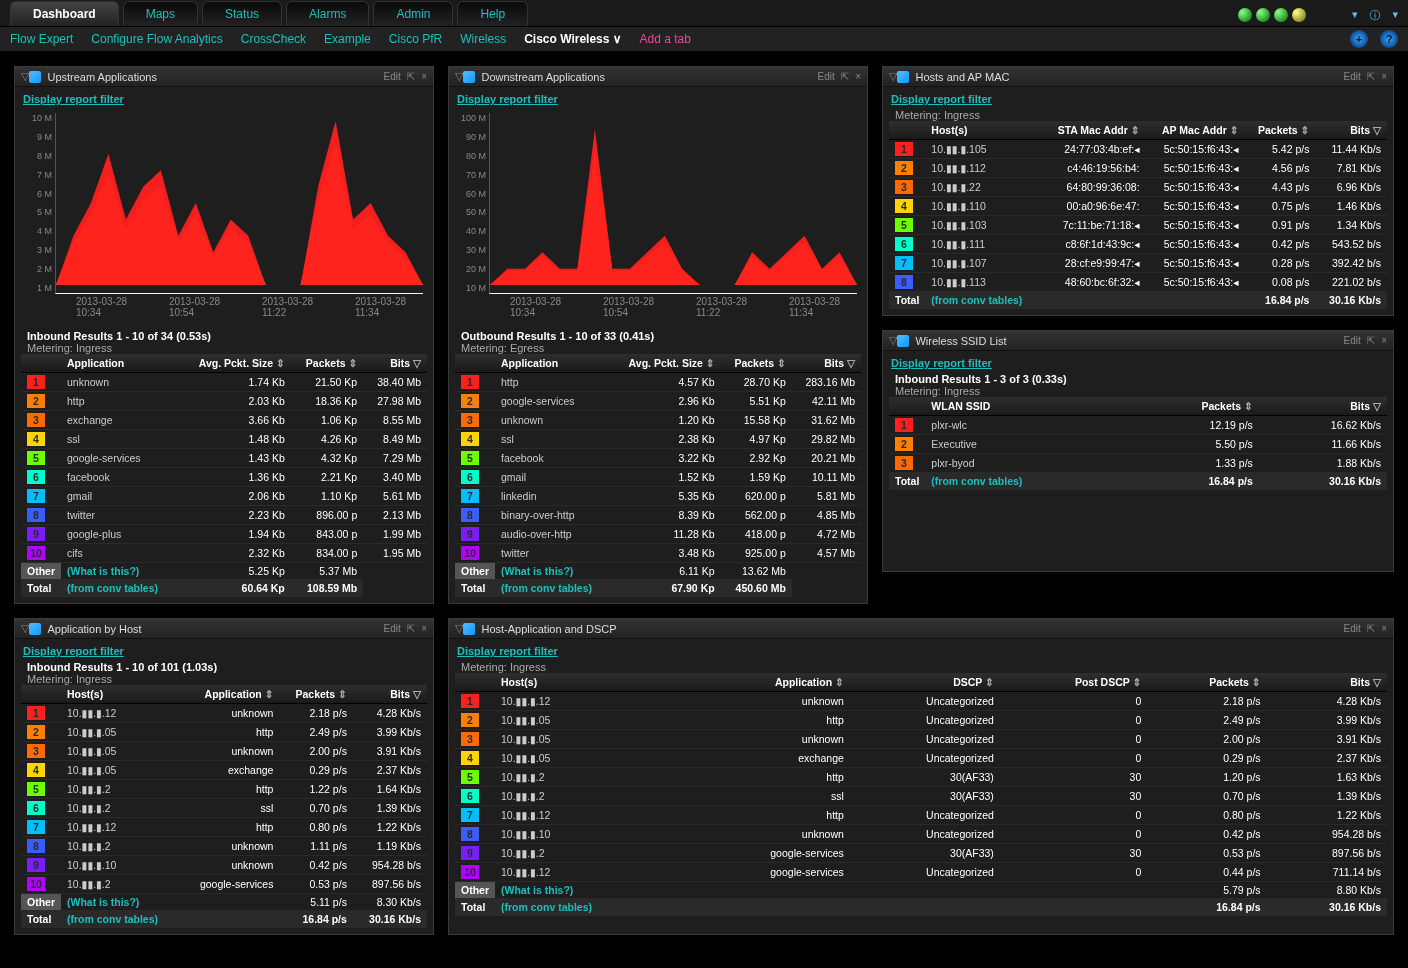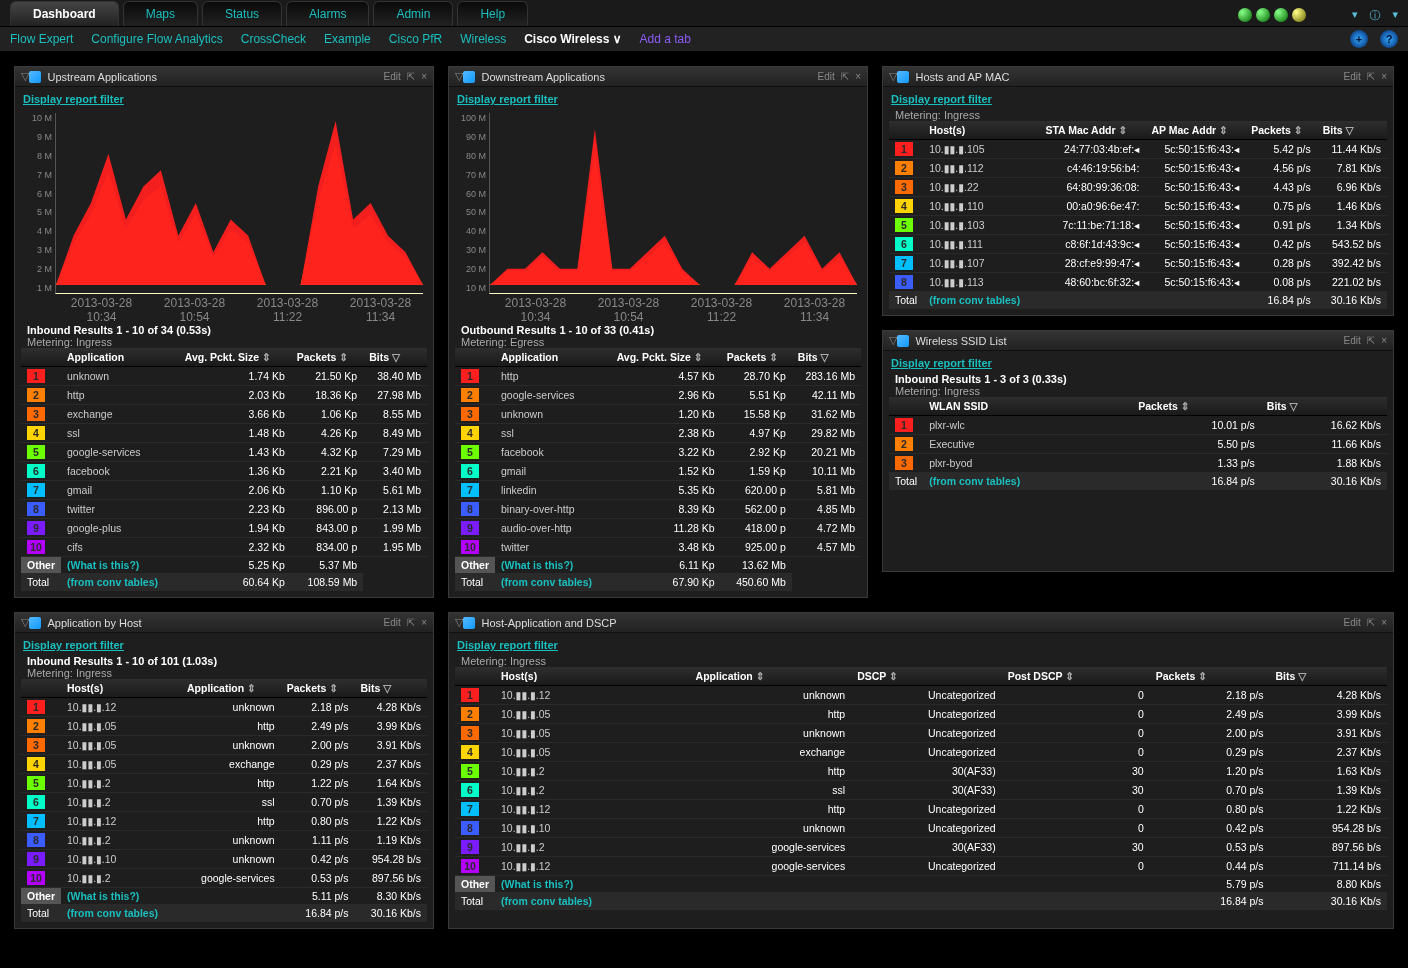--- a/index.html
+++ b/index.html
@@ -20,31 +20,31 @@
 .panel-hd{background:linear-gradient(#333,#222);padding:3px 6px;display:flex;align-items:center;border-bottom:1px solid #111}
 .panel-hd .ic{display:inline-block;width:12px;height:12px;background:linear-gradient(135deg,#5bf,#19f);margin-right:6px;border-radius:2px}
 .panel-hd .ttl{color:#ddd}
 .panel-hd .hdr-actions{margin-left:auto;display:flex;gap:6px;color:#888;font-size:10px}
 .panel-body{padding:6px}
 .filter{color:#1abfbf;text-decoration:underline;cursor:pointer;font-weight:bold;padding:0 0 4px 2px;display:inline-block}
 .meta{color:#fff;font-weight:bold;padding-left:6px}
 .meta2{color:#aaa;padding-left:6px}
 .chart{position:relative;height:180px;border-left:1px solid #555;border-bottom:1px solid #fef9c3;margin:4px 4px 0 34px}
 .ylabels{position:absolute;left:-34px;top:0;bottom:0;width:30px;display:flex;flex-direction:column;justify-content:space-between;text-align:right;color:#888;font-size:9px}
-.xlabels{display:flex;justify-content:space-around;color:#888;font-size:12px;margin:2px 0 0 34px;text-align:center}
+.xlabels{display:flex;justify-content:space-around;color:#888;font-size:10px;margin:2px 0 12px 34px;}
 .chart svg{position:absolute;inset:0;width:100%;height:100%}
 table{width:100%;border-collapse:collapse;font-size:10.5px}
 th{background:linear-gradient(#2e2e2e,#1a1a1a);color:#fff;font-weight:bold;text-align:left;padding:3px 6px;border-bottom:1px solid #000}
-th.r{text-align:left}
+th.r{text-align:right}
 td{padding:2px 6px;border-bottom:1px solid #2a2a2a}
 td.r{text-align:right;color:#fff}
 tr td:first-child{width:14px}
 .rank{display:inline-block;width:18px;text-align:center;color:#2a2a2a;font-weight:bold;padding:1px 0}
 .what{color:#1abfbf;font-weight:bold}
-.total td{background:#2a2a2a;color:#fff;font-weight:normal}
+.total td{background:#2a2a2a;color:#fff;font-weight:bold}
 .total .from{color:#1abfbf;font-weight:bold}
 .sort::after{content:" ⇕";color:#aaa}
 .sortv::after{content:" ▽";color:#aaa}
 .small-icon{color:#888;cursor:pointer}
 .inline-icon{color:#5bc0de;margin-left:8px}
 </style>
 </head>
 <body>
 
 <div class="topbar" id="main-tabs">
@@ -67,21 +67,21 @@
   </div>
 
 <div class="toolbar" id="toolbar">
     <span class="tlink">Flow Expert</span>
     <span class="tlink">Configure Flow Analytics</span>
     <span class="tlink">CrossCheck</span>
     <span class="tlink">Example</span>
     <span class="tlink">Cisco PfR</span>
     <span class="tlink">Wireless</span>
     <span class="tlink sel">Cisco Wireless ∨</span>
-    <span class="tlink" style="color: #8b5cf6;">Add a tab</span>
+    <span class="tlink" style="color: #ec4899;">Add a tab</span>
   <div class="tend" style="margin-left:auto">
     <span class="circle-btn">+</span>
     <span class="circle-btn">?</span>
   </div>
 </div>
 
 <div class="board" id="board">
     <div class="panel ">
       <div class="panel-hd">
     <span class="small-icon">▽</span>
@@ -464,21 +464,21 @@
                 <th></th>
                 <th>WLAN SSID</th>
                 <th class="r sort">Packets</th>
                 <th class="r sortv">Bits</th>
               </tr>
             </thead>
             <tbody>
               <tr>
                 <td><span class="rank" style="background:#ff1f1f">1</span></td>
                 <td>plxr-wlc</td>
-                <td class="r">10.01 p/s</td>
+                <td class="r">12.19 p/s</td>
                 <td class="r">16.62 Kb/s</td>
               </tr>
               <tr>
                 <td><span class="rank" style="background:#ff7f00">2</span></td>
                 <td>Executive</td>
                 <td class="r">5.50 p/s</td>
                 <td class="r">11.66 Kb/s</td>
               </tr>
               <tr>
                 <td><span class="rank" style="background:#ff6a00">3</span></td>

